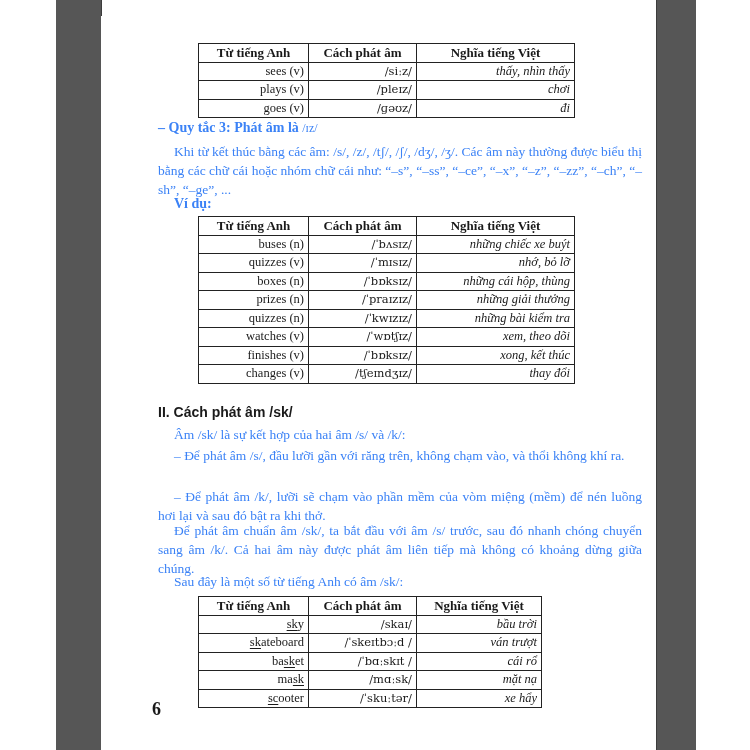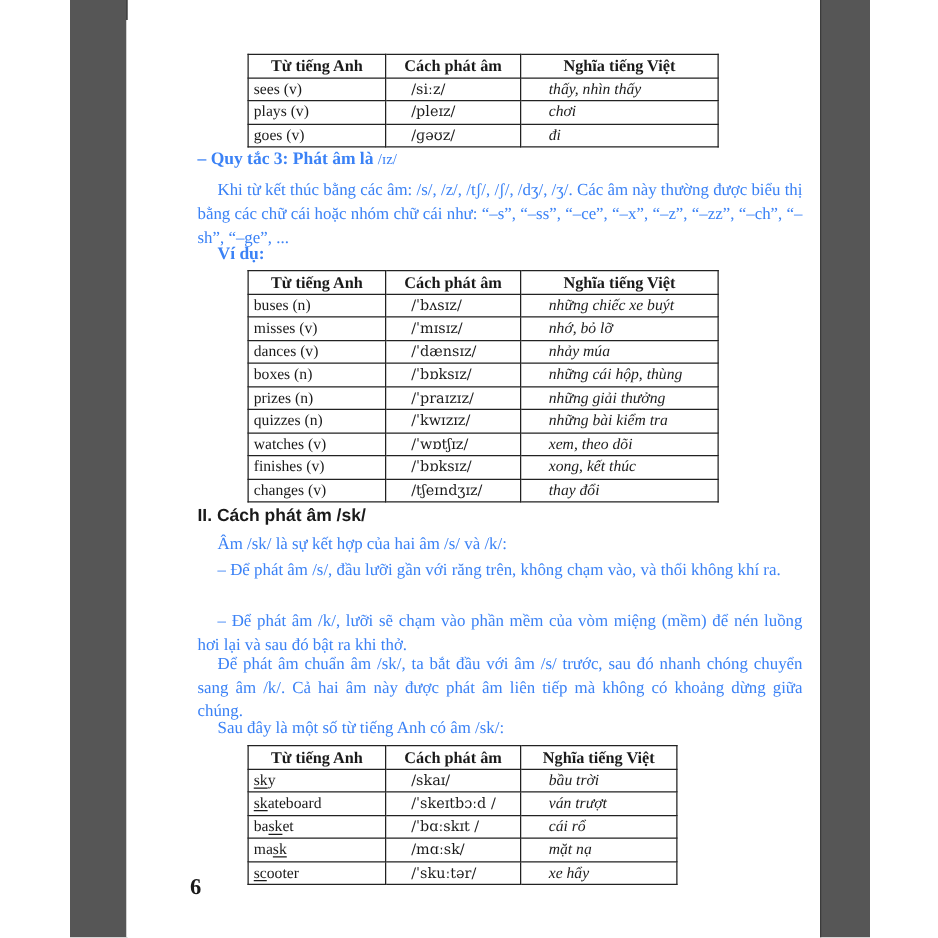--- a/index.html
+++ b/index.html
@@ -12,21 +12,21 @@
     .bar.right { left: 656px; width: 39px; border-left: 1px solid #3c3c3c; }
 
     .page { position: absolute; left: 101px; top: 0; width: 555px; height: 750px; background: #fff; margin-top: 16px; }
 
     table.vocab {
       position: absolute; border-collapse: collapse; font-family: "Liberation Serif", serif;
       font-size: 12.5px; color: #1a1a1a;
     }
     table.vocab td, table.vocab th {
       border: 1.3px solid #222; padding: 0 4px; height: 17.5px; line-height: 17px; white-space: nowrap;
-      text-align: left; vertical-align: middle;
+      text-align: right; vertical-align: middle;
     }
     table.vocab th { font-weight: bold; text-align: center; font-size: 13px; }
     table.vocab td.vi { font-style: italic; padding-left: 22px; }
     table.vocab td.ipa { font-family: "DejaVu Serif", serif; font-size: 11.5px; padding-left: 20px; }
     u.sk { text-underline-offset: 2px; }
 
     .t1 { left: 97px; top: 27px; width: 377px; }
     .t2 { left: 97px; top: 200px; width: 377px; }
     .t3 { left: 97px; top: 580px; width: 344px; }
     .c1 { width: 101px; } .c2 { width: 99px; }
@@ -101,28 +101,23 @@
       <th class="c1">Từ tiếng Anh</th>
       <th class="c2">Cách phát âm</th>
       <th>Nghĩa tiếng Việt</th>
     </tr>
     <tr>
       <td>buses (n)</td>
       <td class="ipa">/ˈbʌsɪz/</td>
       <td class="vi">những chiếc xe buýt</td>
     </tr>
     <tr>
-      <td>misses (v)</td>
+      <td>quizzes (v)</td>
       <td class="ipa">/ˈmɪsɪz/</td>
       <td class="vi">nhớ, bỏ lỡ</td>
-    </tr>
-    <tr>
-      <td>dances (v)</td>
-      <td class="ipa">/ˈdænsɪz/</td>
-      <td class="vi">nhảy múa</td>
     </tr>
     <tr>
       <td>boxes (n)</td>
       <td class="ipa">/ˈbɒksɪz/</td>
       <td class="vi">những cái hộp, thùng</td>
     </tr>
     <tr>
       <td>prizes (n)</td>
       <td class="ipa">/ˈpraɪzɪz/</td>
       <td class="vi">những giải thưởng</td>

